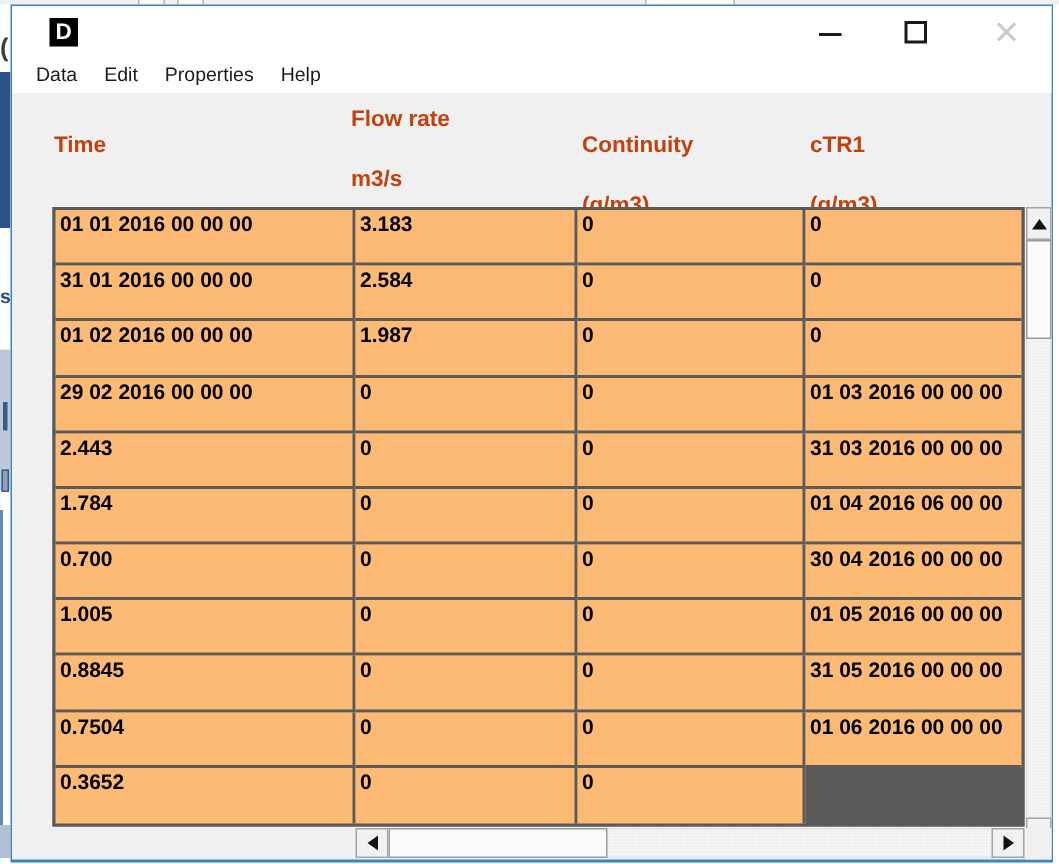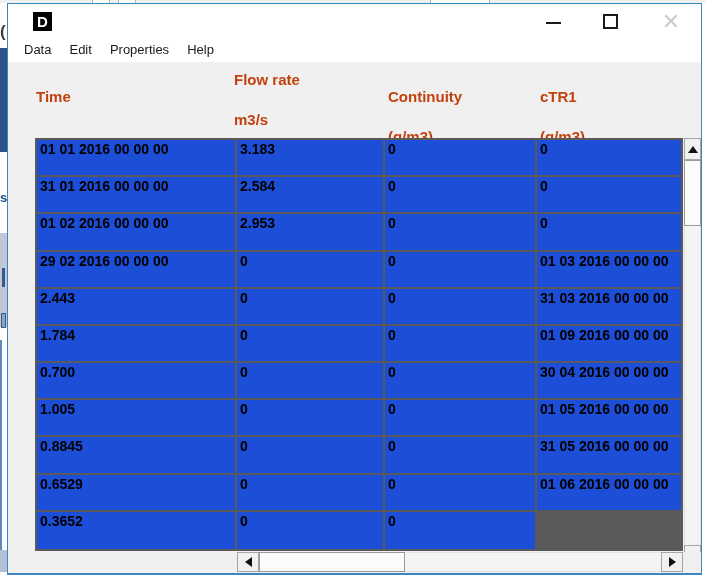--- a/index.html
+++ b/index.html
@@ -36,21 +36,21 @@
              display:flex; align-items:flex-start; padding-left:7px; font-size:13px; color:#1a1a1a; }
   .menu-item { padding:2px 9px 3px 9px; cursor:default; }
 
   
   .col-header { position:absolute; font-weight:bold; font-size:15px; color:#c2410c; line-height:20px; white-space:pre-line; }
 
   
   .grid { position:absolute; left:27px; top:134px; width:648px; height:413px;
           border:2px solid #5a5a5a; background:#5a5a5a;
           display:grid; grid-template-columns:200px 148px 152px 144px; grid-template-rows:repeat(11, 1fr); }
-  .cell { background:#1d4ed8; border-right:2px solid #5a5a5a; border-bottom:2px solid #5a5a5a;
+  .cell { background:#fdba74; border-right:2px solid #5a5a5a; border-bottom:2px solid #5a5a5a;
           font-weight:bold; font-size:14px; color:#000; padding:1px 0 0 3px; overflow:hidden; white-space:nowrap; }
   .cell:nth-child(4n) { border-right:none; }
   .cell:nth-child(n+41) { border-bottom:none; }
 
   
   .vscroll { position:absolute; left:676px; top:134px; width:17px; height:429px;
              background:#f5f5f5;
              background-image:repeating-conic-gradient(#fbfbfb 0% 25%, #ececec 0% 50%);
              background-size:2px 2px; border:1px solid #e2e2e2; }
   .hscroll { position:absolute; left:229px; top:548px; width:446px; height:20px;
@@ -134,55 +134,55 @@
       <div class="cell">3.183</div>
       <div class="cell">0</div>
       <div class="cell">0</div>
 
       <div class="cell">31 01 2016 00 00 00</div>
       <div class="cell">2.584</div>
       <div class="cell">0</div>
       <div class="cell">0</div>
 
       <div class="cell">01 02 2016 00 00 00</div>
-      <div class="cell">2.953</div>
+      <div class="cell">1.987</div>
       <div class="cell">0</div>
       <div class="cell">0</div>
 
       <div class="cell">29 02 2016 00 00 00</div>
       <div class="cell">0</div>
       <div class="cell">0</div>
 
       <div class="cell">01 03 2016 00 00 00</div>
       <div class="cell">2.443</div>
       <div class="cell">0</div>
       <div class="cell">0</div>
 
       <div class="cell">31 03 2016 00 00 00</div>
       <div class="cell">1.784</div>
       <div class="cell">0</div>
       <div class="cell">0</div>
 
-      <div class="cell">01 09 2016 00 00 00</div>
+      <div class="cell">01 04 2016 06 00 00</div>
       <div class="cell">0.700</div>
       <div class="cell">0</div>
       <div class="cell">0</div>
 
       <div class="cell">30 04 2016 00 00 00</div>
       <div class="cell">1.005</div>
       <div class="cell">0</div>
       <div class="cell">0</div>
 
       <div class="cell">01 05 2016 00 00 00</div>
       <div class="cell">0.8845</div>
       <div class="cell">0</div>
       <div class="cell">0</div>
 
       <div class="cell">31 05 2016 00 00 00</div>
-      <div class="cell">0.6529</div>
+      <div class="cell">0.7504</div>
       <div class="cell">0</div>
       <div class="cell">0</div>
 
       <div class="cell">01 06 2016 00 00 00</div>
       <div class="cell">0.3652</div>
       <div class="cell">0</div>
       <div class="cell">0</div>
     </div>
 
     <div class="vscroll">

